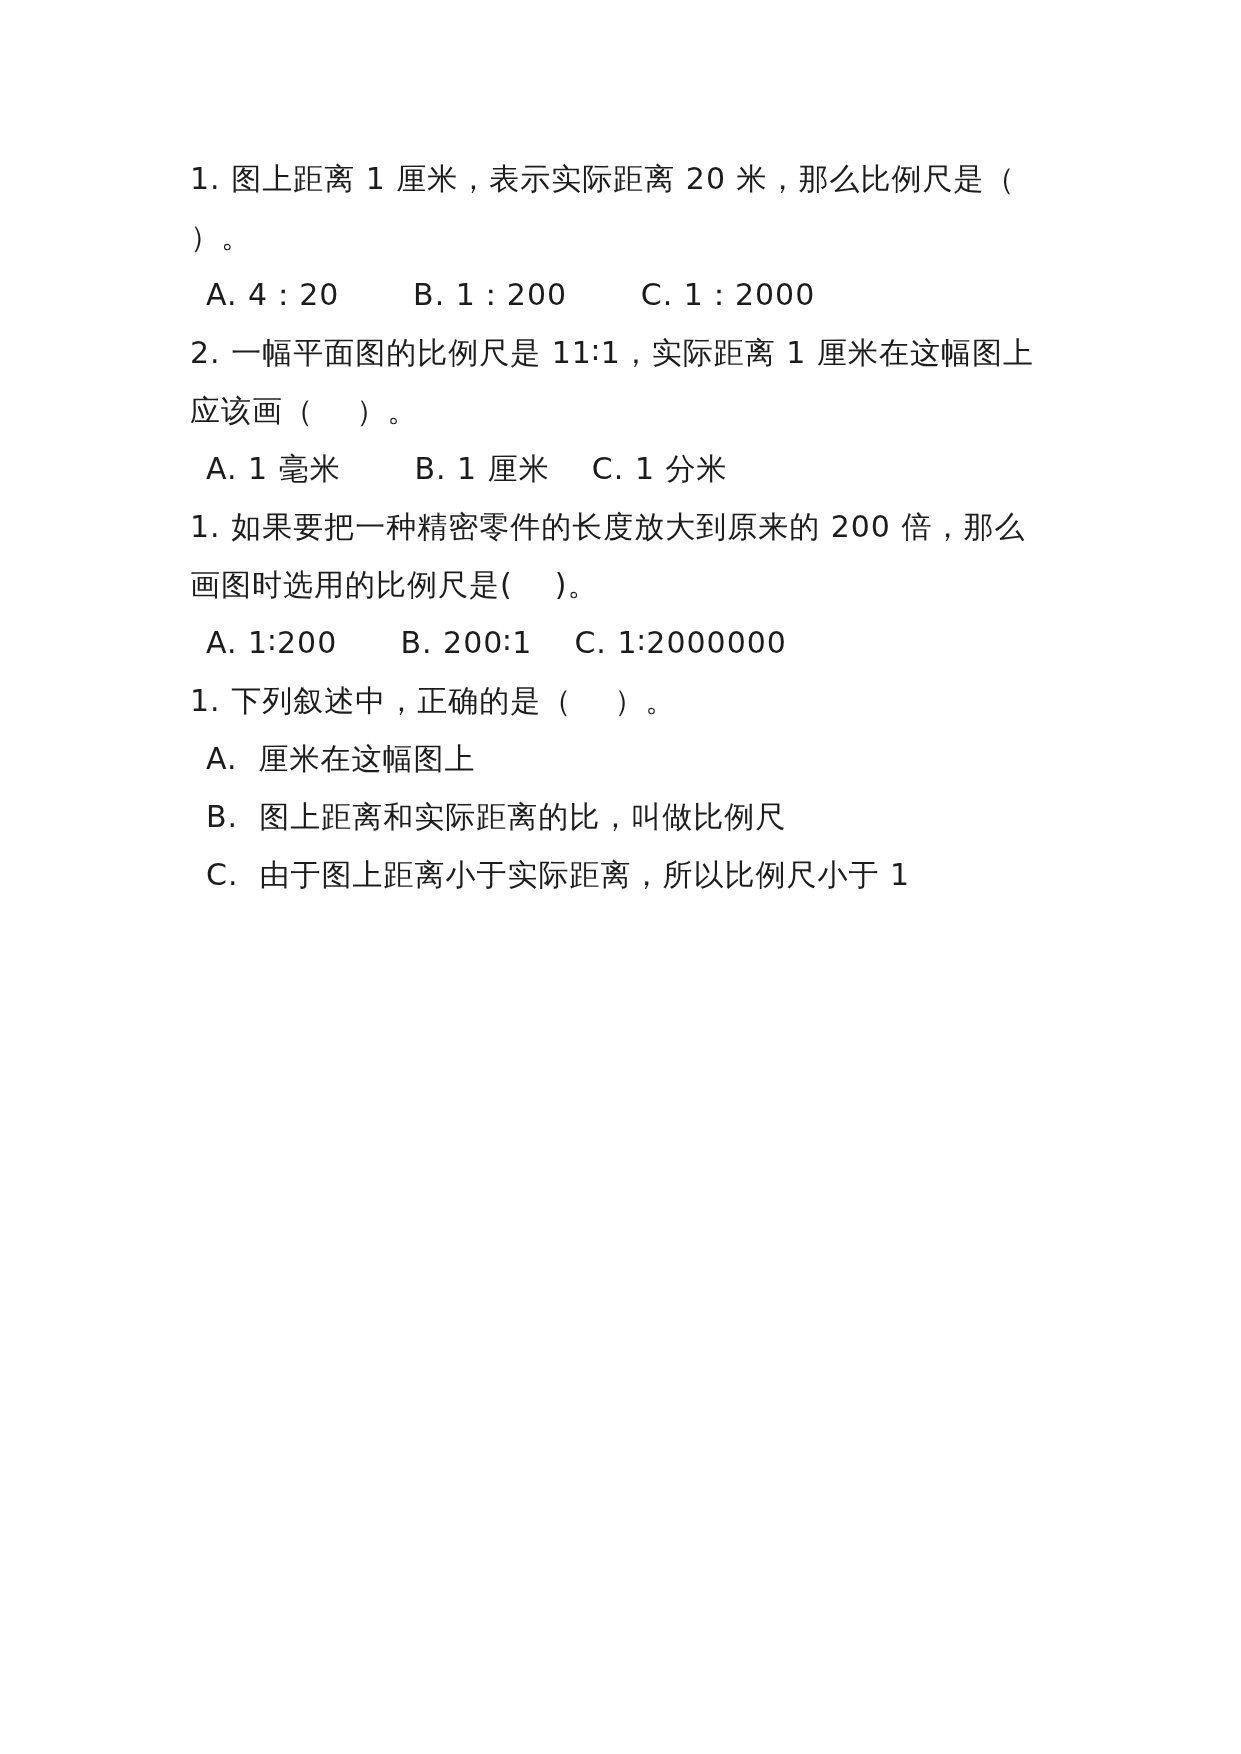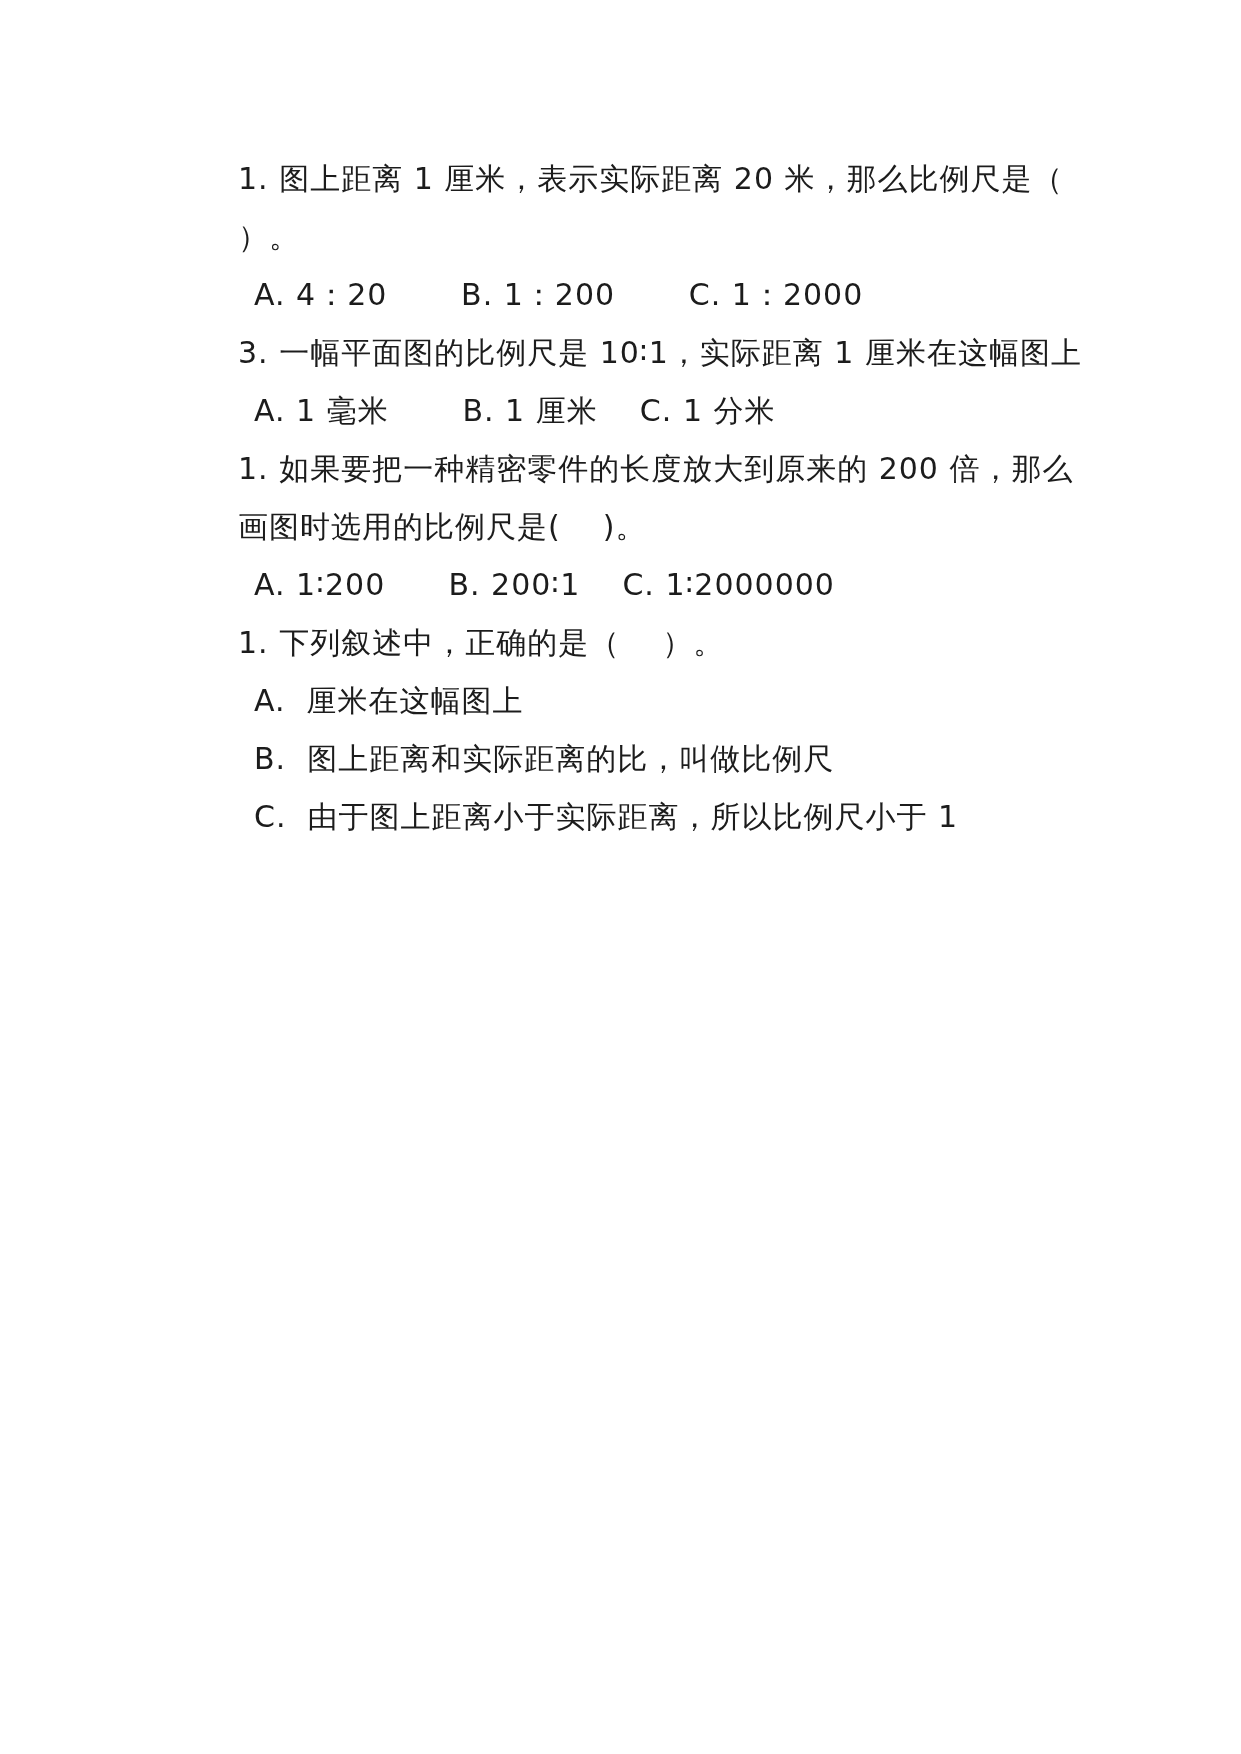--- a/index.html
+++ b/index.html
@@ -10,21 +10,20 @@
   .page {
     position: relative;
     width: 1241px;
     height: 1754px;
     background: #ffffff;
     overflow: hidden;
     font-family: "DejaVu Sans", "Liberation Sans", sans-serif;
   }
   .content {
     padding-top: 150px;
-    padding-left: 48px;
   }
   .line {
     margin: 0;
     height: 58px;
     line-height: 58px;
     font-size: 30px;
     color: #1c1c1c;
     white-space: pre-wrap;
     letter-spacing: 1px;
   }
@@ -38,21 +37,22 @@
 </head>
 <body>
 
 <div class="page">
   <div class="content">
 
     <p class="line stem">1. 图上距离 1 厘米，表示实际距离 20 米，那么比例尺是（</p>
     <p class="line stem">）。</p>
     <p class="line choice">A. 4：20       B. 1：200       C. 1：2000</p>
 
-    <p class="line stem">3. 一幅平面图的比例尺是 10∶1，实际距离 1 厘米在这幅图上</p>
+    <p class="line stem">2. 一幅平面图的比例尺是 11∶1，实际距离 1 厘米在这幅图上</p>
+    <p class="line stem">应该画（    ）。</p>
     <p class="line choice">A. 1 毫米       B. 1 厘米    C. 1 分米</p>
 
     <p class="line stem">1. 如果要把一种精密零件的长度放大到原来的 200 倍，那么</p>
     <p class="line stem">画图时选用的比例尺是(    )。</p>
     <p class="line choice">A. 1∶200      B. 200∶1    C. 1∶2000000</p>
 
     <p class="line stem">1. 下列叙述中，正确的是（    ）。</p>
     <p class="line choice">A.  厘米在这幅图上</p>
     <p class="line choice">B.  图上距离和实际距离的比，叫做比例尺</p>
     <p class="line choice">C.  由于图上距离小于实际距离，所以比例尺小于 1</p>

